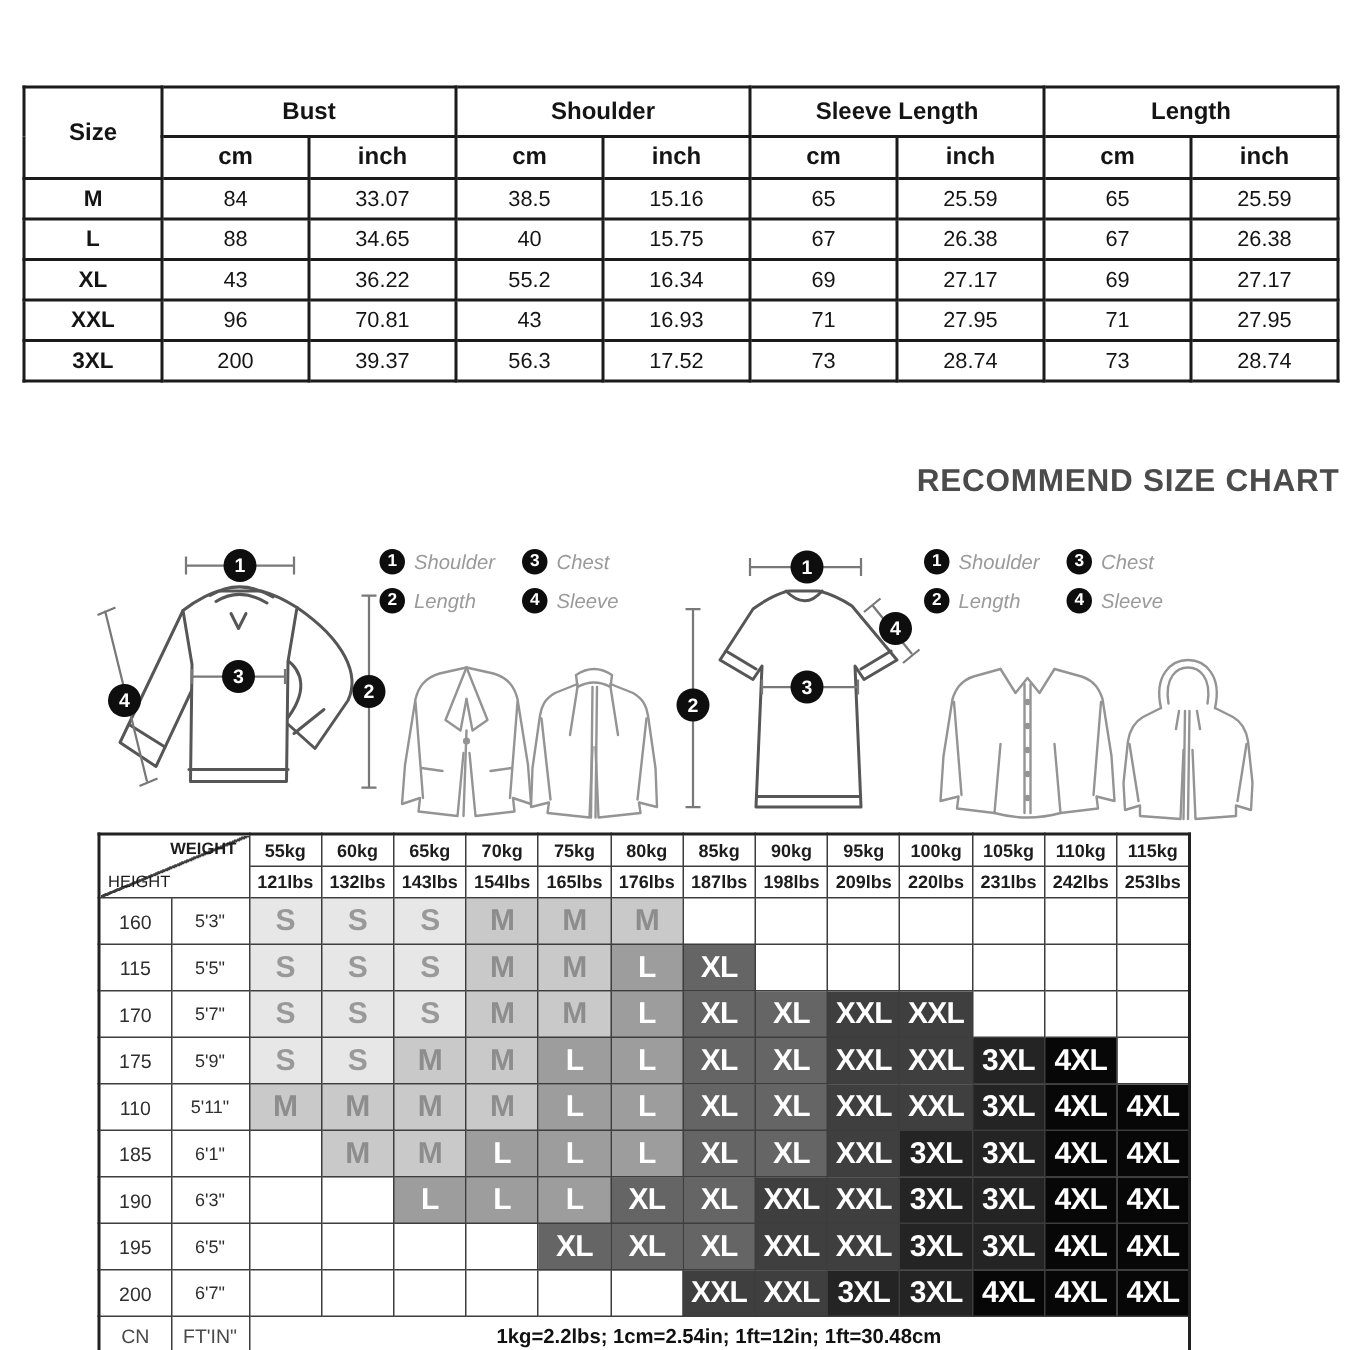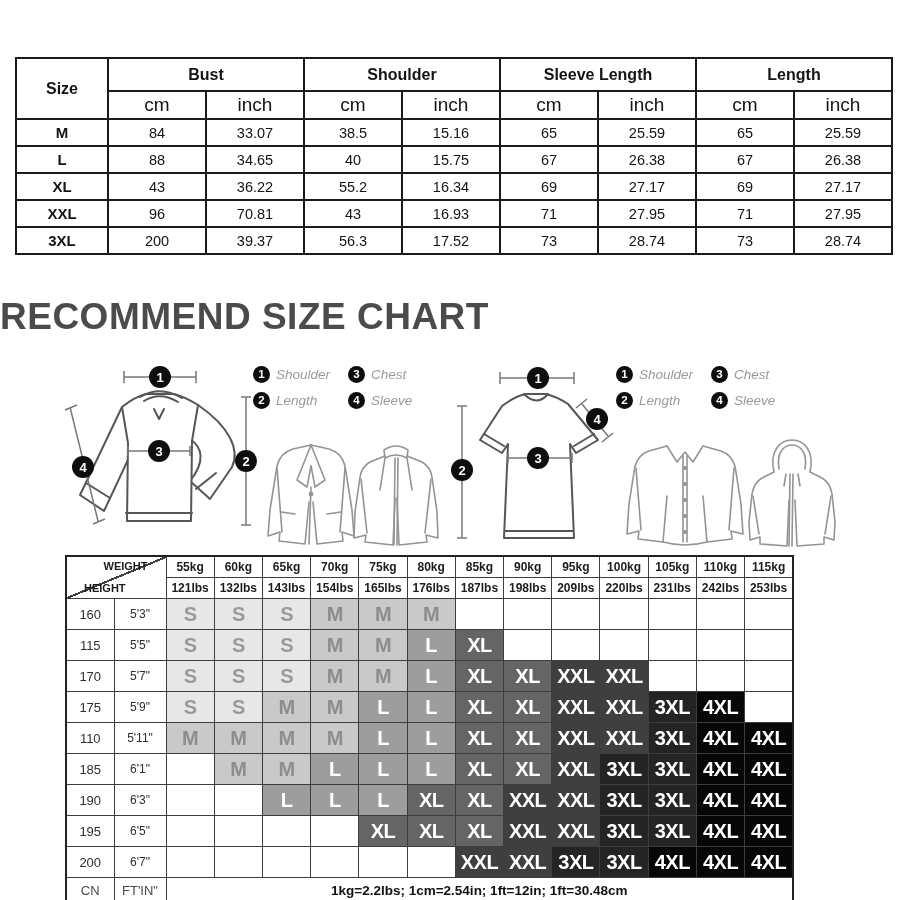--- a/index.html
+++ b/index.html
@@ -4,29 +4,29 @@
 <title>Size Chart</title>
 <style>
   html,body{margin:0;padding:0;background:#fff;}
   body{width:900px;height:900px;overflow:hidden;font-family:"Liberation Sans",sans-serif;}
   .page{position:relative;width:900px;height:900px;background:#fff;}
 
   
   .size-table{position:absolute;left:15px;top:57px;width:878px;border-collapse:collapse;table-layout:fixed;}
   .size-table th,.size-table td{border:2px solid #1b1b1b;text-align:center;vertical-align:middle;padding:0;color:#141414;}
   .size-table th.grp{font-size:16px;font-weight:bold;height:31px;}
-  .size-table th.sub{font-size:19px;font-weight:normal;height:26px;margin-left:26px;}
+  .size-table th.sub{font-size:16px;font-weight:bold;height:26px;margin-left:26px;}
   .size-table tbody th{font-size:15px;font-weight:bold;height:25px;}
   .size-table tbody td{font-size:14.5px;font-weight:normal;height:25px;}
 
   
   .note{position:absolute;top:268px;left:0;width:900px;margin:0;text-align:center;
         font-family:"Liberation Mono",monospace;font-size:18px;color:#101010;}
-  .heading{position:absolute;top:296px;left:0;width:880px;margin:0;text-align:left;
-        font-size:37px;font-weight:bold;color:#4b4b4b;letter-spacing:0.5px;}
+  .heading{position:absolute;top:296px;left:0;width:880px;margin:13px;text-align:right;
+        font-size:21px;font-weight:bold;color:#4b4b4b;letter-spacing:0.5px;}
 
   
   .diagrams{position:absolute;top:352px;left:0;width:900px;height:200px;}
   .diagrams svg{position:absolute;display:block;}
   .legend{position:absolute;display:grid;grid-template-columns:auto auto;column-gap:18px;row-gap:9px;}
   .lg-item{display:flex;align-items:center;gap:6px;white-space:nowrap;}
   .badge{display:inline-block;width:17px;height:17px;border-radius:50%;background:#0d0d0d;color:#fff;
          font-size:11.5px;font-weight:bold;line-height:17px;text-align:center;}
   .lg-label{font-size:13.5px;font-style:italic;color:#9a9a9a;}
   #legend-left{left:253px;top:14px;}
@@ -37,22 +37,22 @@
   .rec-table th,.rec-table td{border:1px solid #3d3d3d;text-align:center;vertical-align:middle;padding:0;}
   .rec-table thead th{font-size:12px;font-weight:bold;color:#1c1c1c;height:20px;}
   .rec-table td.rowlab{font-size:13px;font-weight:normal;color:#2e2e2e;}
   .rec-table td.ftin{font-size:12px;color:#2e2e2e;}
   .rec-table td.size{font-size:20px;font-weight:bold;letter-spacing:-0.5px;height:30px;}
   .rec-table tfoot td{height:24px;}
   .rec-table td.conv{font-size:13.5px;font-weight:bold;color:#111;}
   .rec-table tfoot td.rowlab,.rec-table tfoot td.ftin{color:#4a4a4a;font-size:13px;}
   .corner{position:relative;
     background:linear-gradient(to bottom right,#fff calc(50% - 1px),#3d3d3d calc(50% - 1px),#3d3d3d calc(50% + 1px),#fff calc(50% + 1px));}
-  .corner .w{position:absolute;top:3px;right:18px;font-size:11px;font-weight:bold;color:#1c1c1c;}
-  .corner .h{position:absolute;bottom:4px;left:17px;font-size:11px;font-weight:bold;color:#1c1c1c;}
+  .corner .w{position:absolute;top:3px;right:8px;font-size:11px;font-weight:bold;color:#1c1c1c;}
+  .corner .h{position:absolute;bottom:4px;left:5px;font-size:11px;font-weight:normal;color:#1c1c1c;}
 </style>
 </head>
 <body>
 
 <div class="page">
 
   <table class="size-table">
     <colgroup>
       <col style="width:92px">
         <col>

